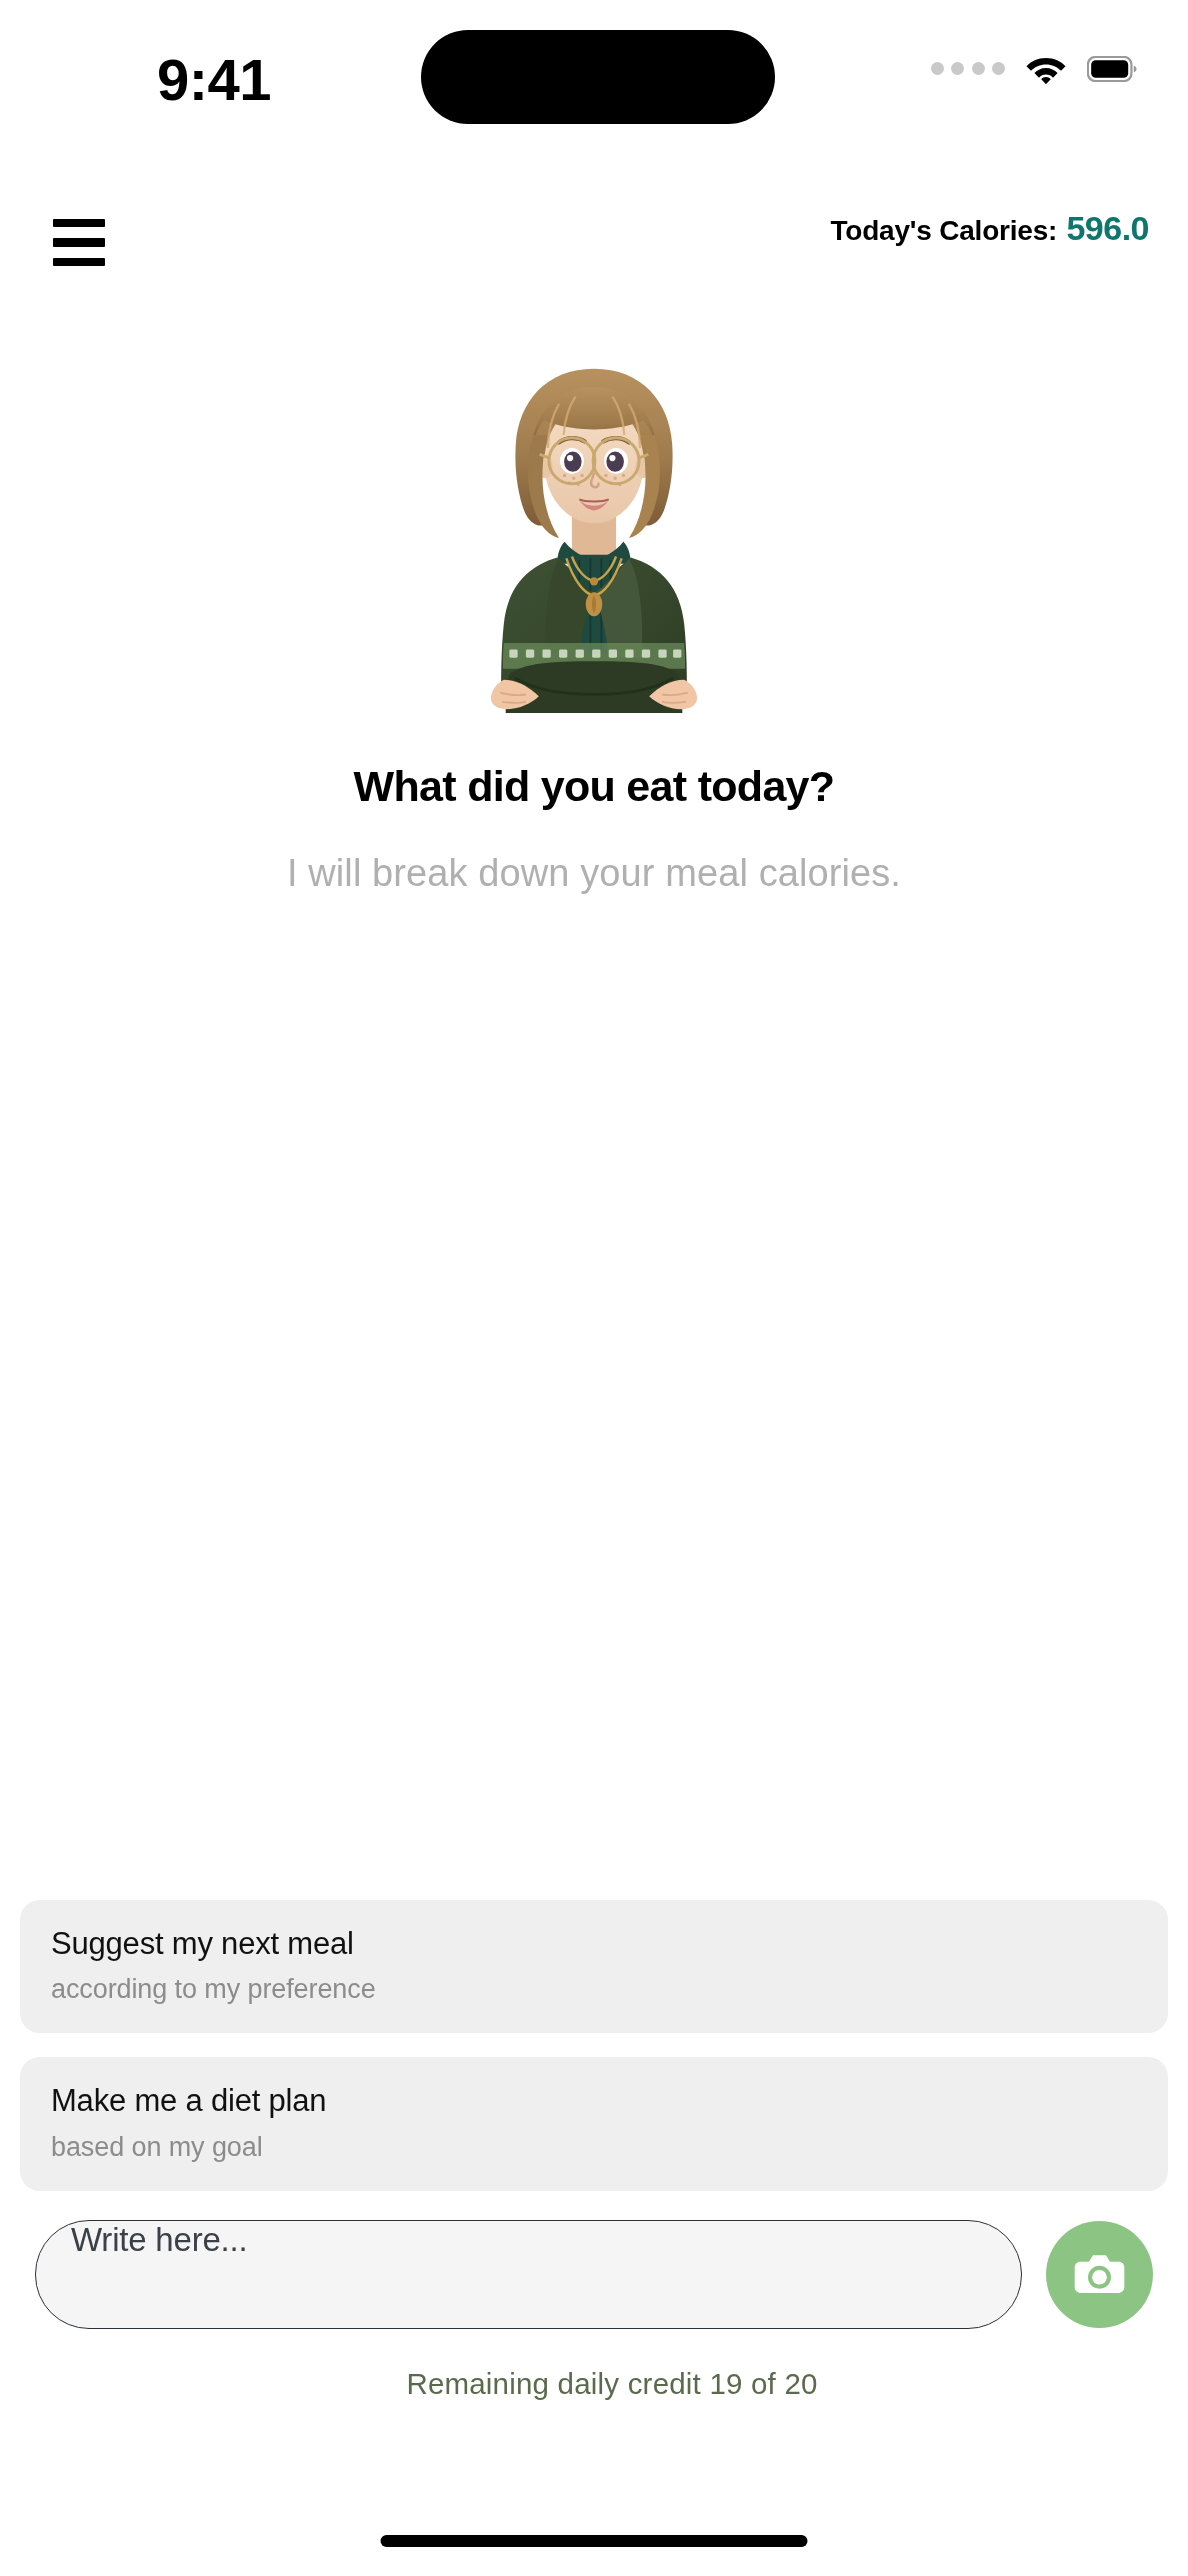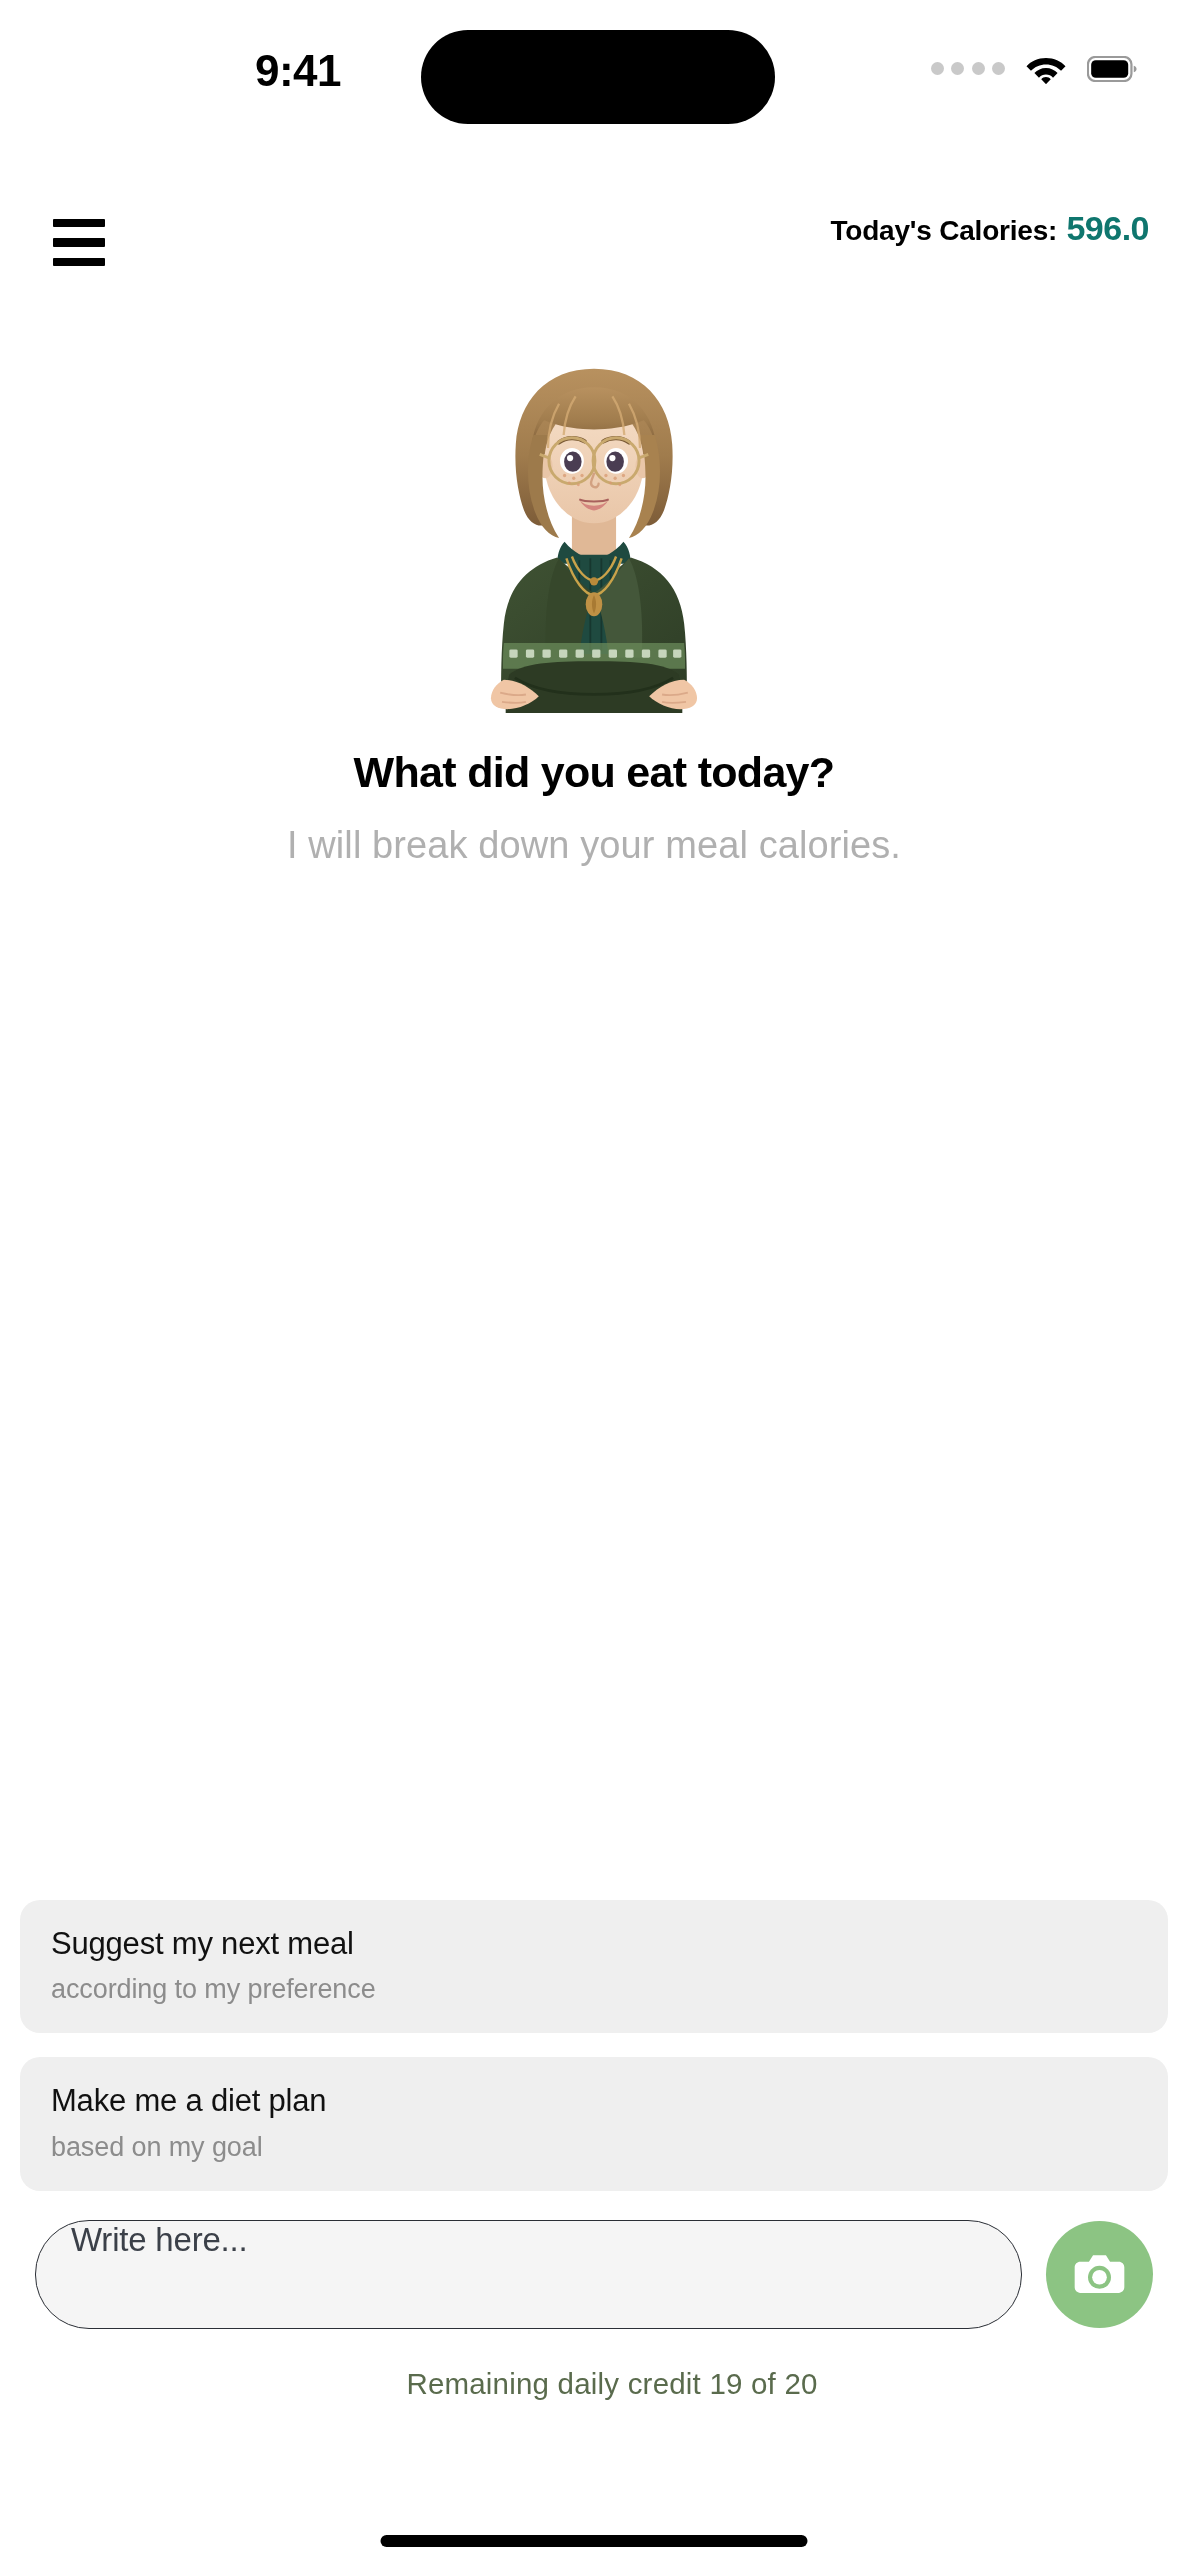--- a/index.html
+++ b/index.html
@@ -17,25 +17,25 @@
 
   
   .status-bar {
     position:absolute; top:0; left:0;
     width:1188px; height:157px;
   }
   .status-time {
     position:absolute;
     left:157px; top:46px;
     width:184px;
-    font-size:44px;
+    font-size:58px;
     font-weight:700;
     color:#000000;
     letter-spacing:-0.5px;
-    text-align:right;
+    text-align:left;
   }
   .dynamic-island {
     position:absolute;
     left:421px; top:30px;
     width:354px; height:94px;
     background:#000000;
     border-radius:47px;
   }
   .status-right {
     position:absolute;
@@ -96,20 +96,21 @@
   }
 
   
   .hero {
     position:absolute;
     top:350px; left:0;
     width:1188px;
     display:flex;
     flex-direction:column;
     align-items:center;
+    gap:14px;
   }
   .avatar-wrap {
     width:276px; height:378px;
     position:relative;
   }
   .avatar-svg { width:276px; height:378px; display:block; }
   .hero-title {
     margin-top:20px;
     font-size:43px;
     font-weight:700;

